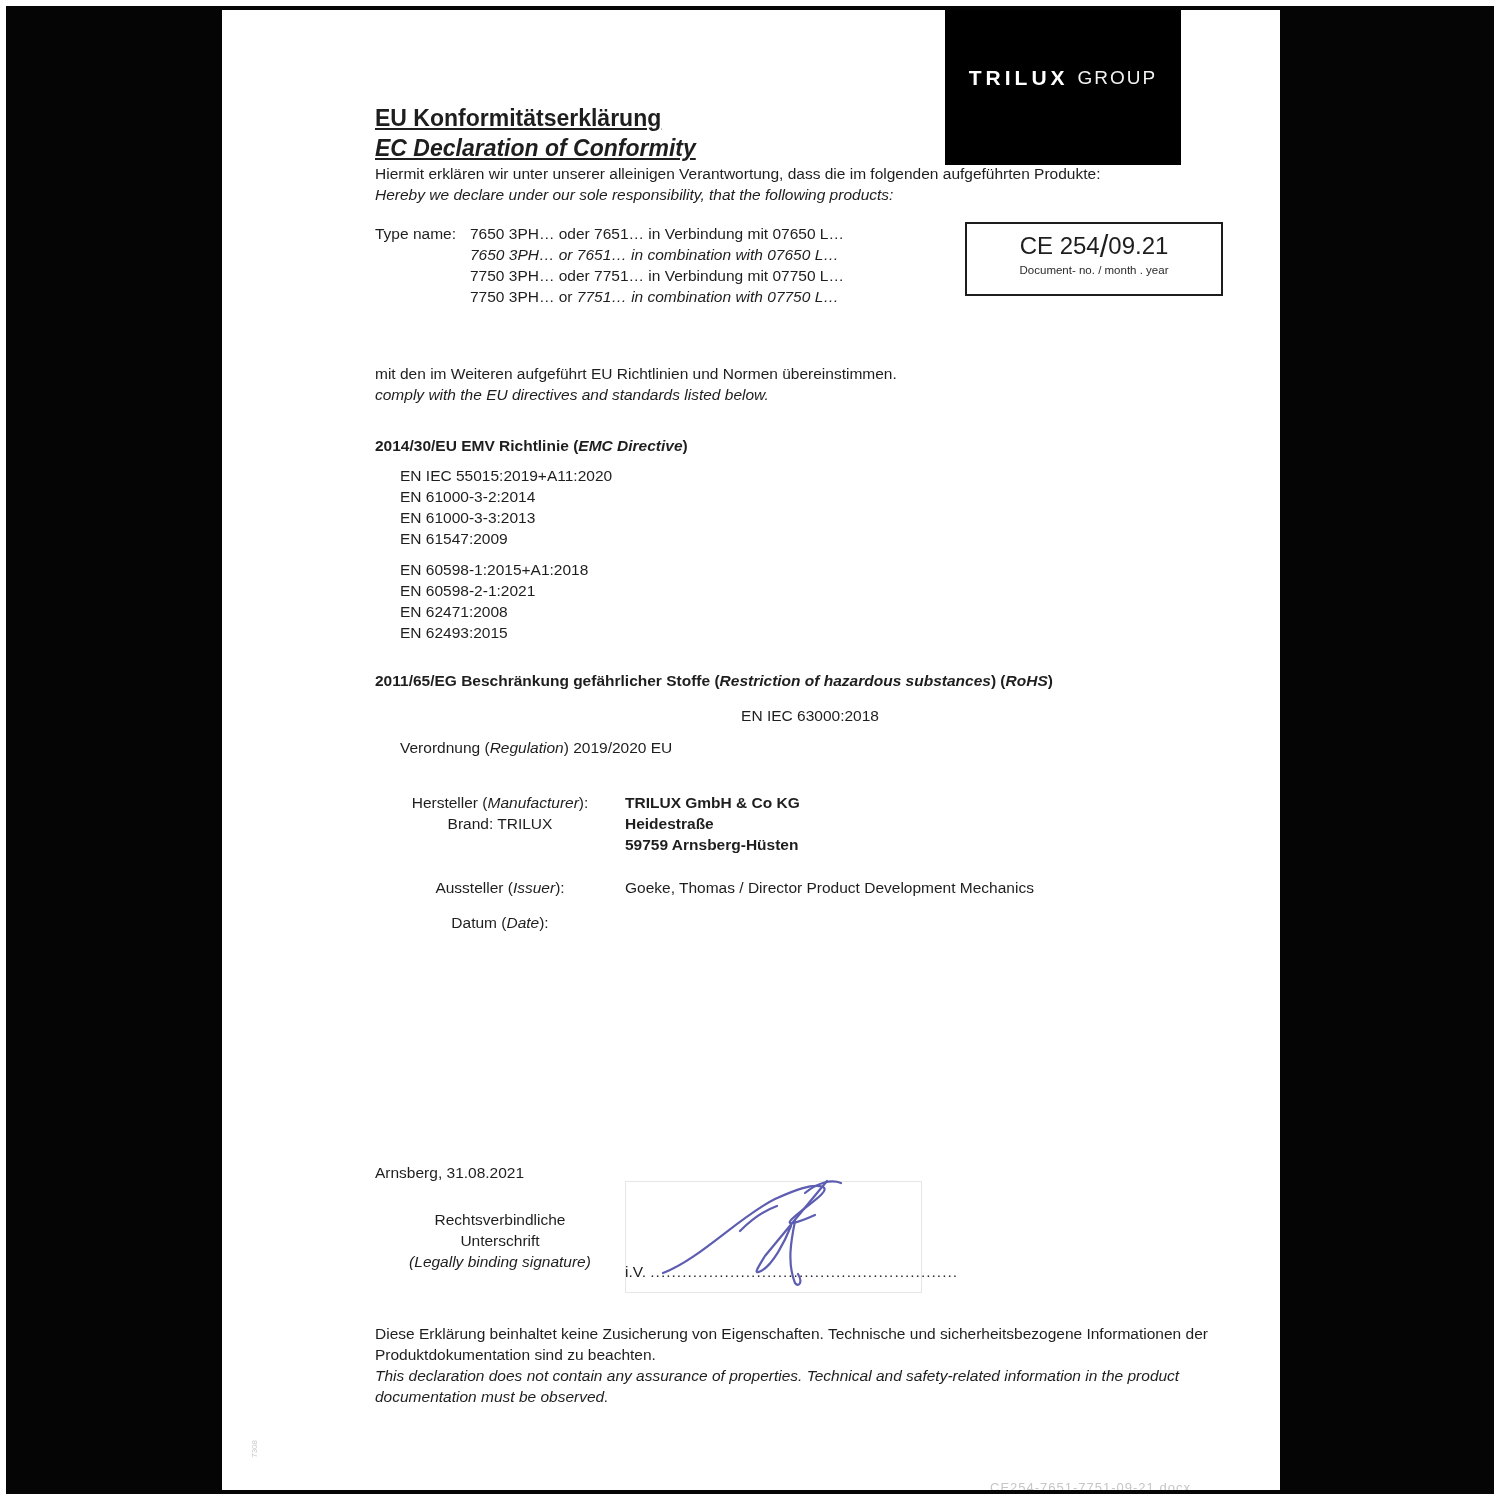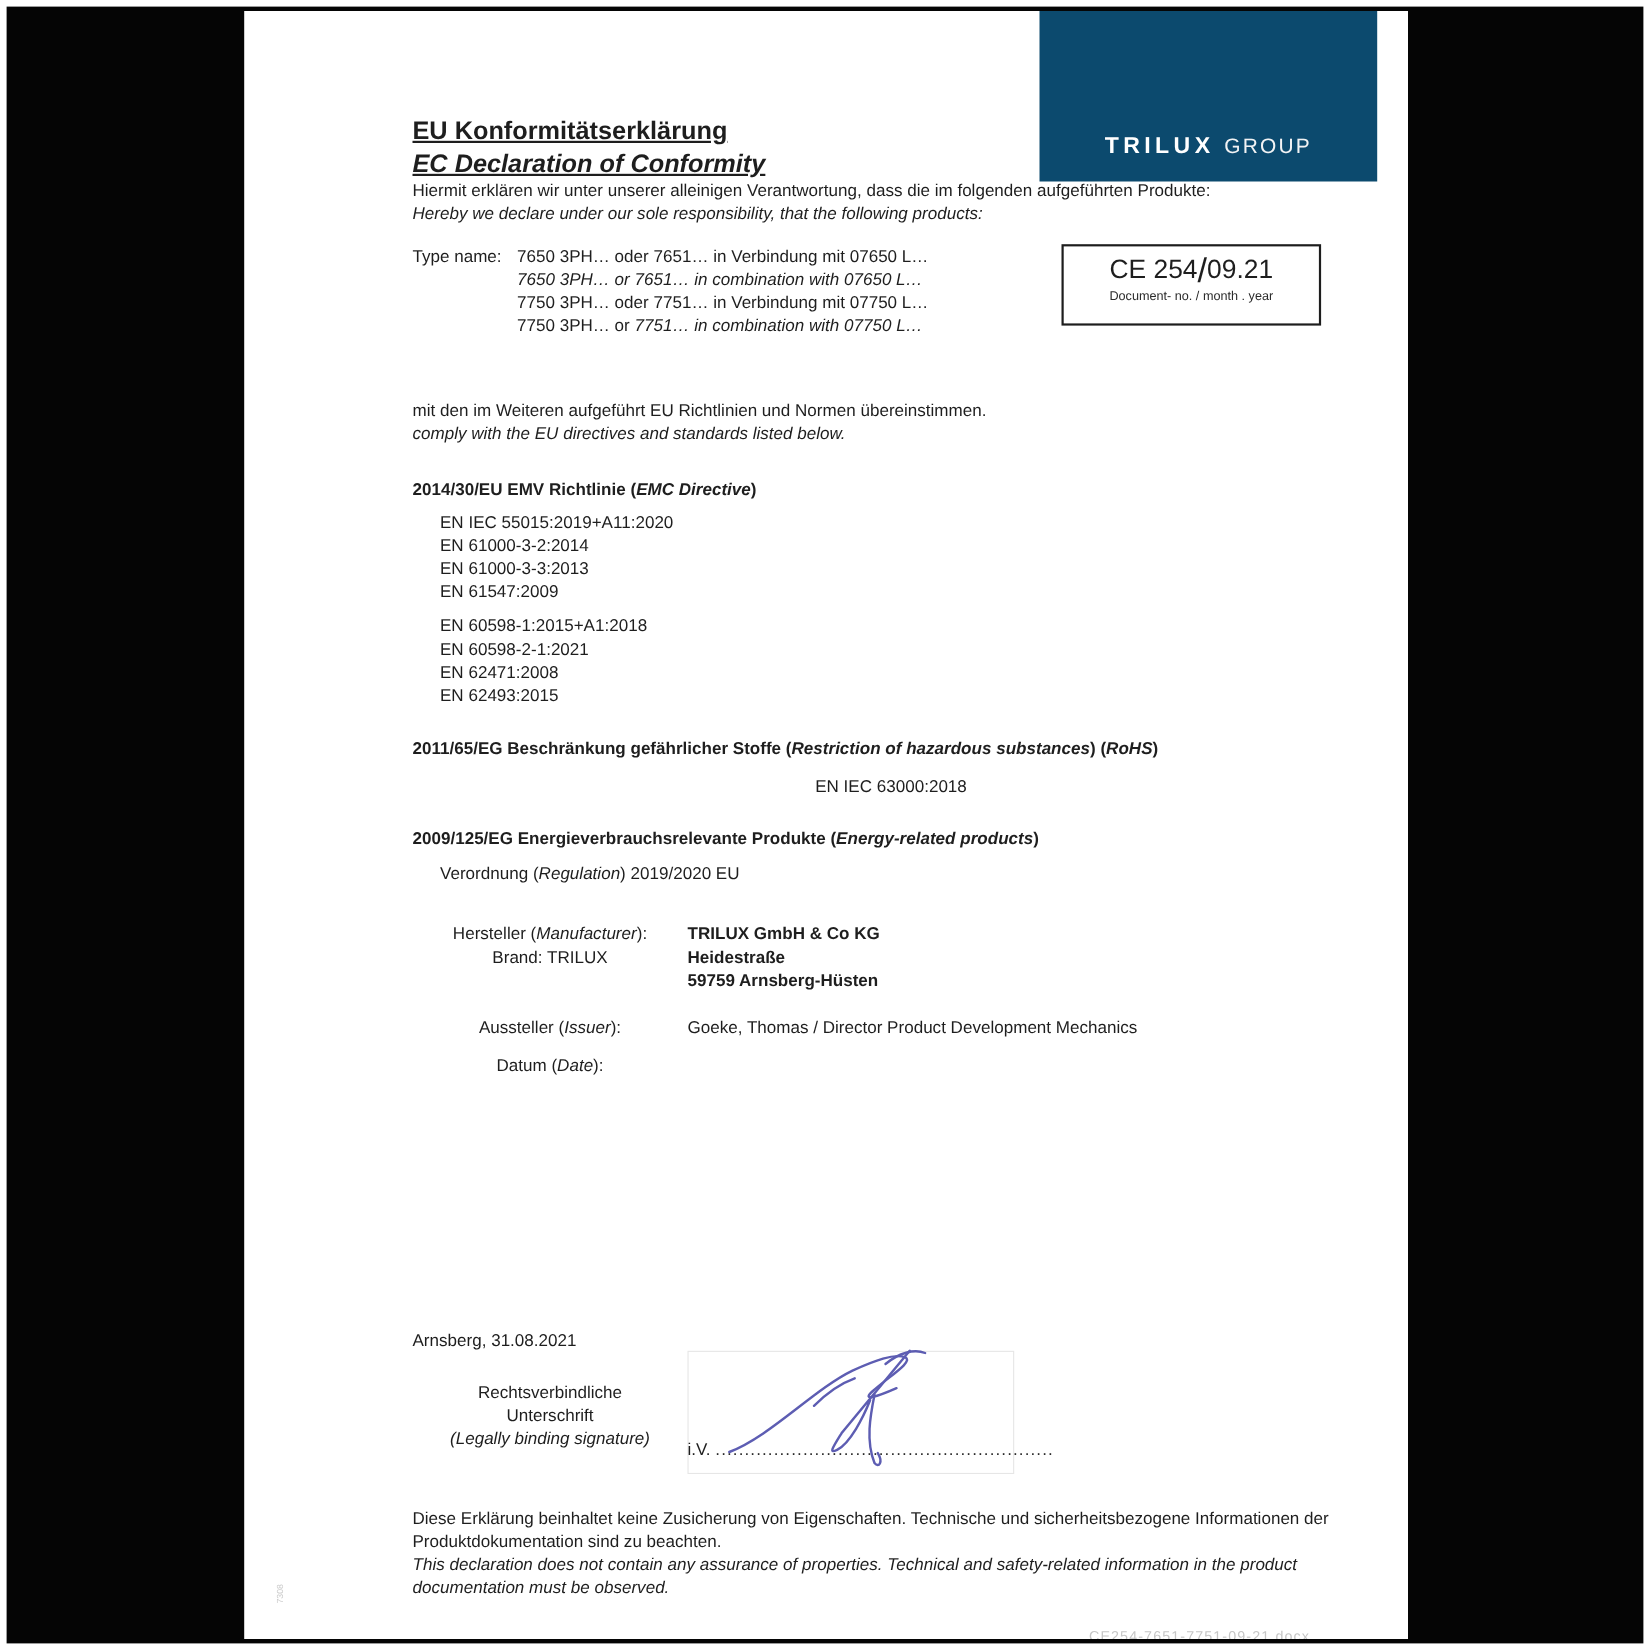--- a/index.html
+++ b/index.html
@@ -16,36 +16,36 @@
   }
   .page {
     position:absolute; left:222px; top:10px; width:1058px; height:1480px;
     background:#ffffff; overflow:hidden;
     color:#1e1e1e;
   }
   .content { display:flow-root; padding:0 60px 0 153px; font-size:15.5px; line-height:21px; }
 
   
   .logo-box {
-    position:absolute; left:723px; top:0; width:307px; height:155px;
-    background:#0c4a6e;
-    display:flex; align-items:flex-end; justify-content:center;
+    position:absolute; left:723px; top:0; width:236px; height:155px;
+    background:#000000;
+    display:flex; align-items:center; justify-content:center;
     padding-bottom:20px; box-sizing:border-box;
   }
   .logo-brand { color:#ffffff; font-weight:bold; font-size:21px; letter-spacing:4px; }
   .logo-group { color:#f2f3f4; font-weight:normal; font-size:19px; letter-spacing:2px; margin-left:9px; }
 
   
   .title-wrap { width:600px; text-align:left; margin-top:93px;text-decoration:underline; }
   .title-de { font-size:23px; font-weight:bold; line-height:30px; }
   .title-en { font-size:23px; font-weight:bold; font-style:italic; line-height:30px; }
 
   
   .ce-box {
-    position:absolute; left:743px; top:212px; width:236px; height:74px;
+    position:absolute; left:743px; top:212px; width:258px; height:74px;
     border:2px solid #1d1d1d; box-sizing:border-box; text-align:center;
   }
   .ce-num { font-size:24px; margin-top:8px; display:block; }
   .ce-slash { font-size:31px; line-height:20px; vertical-align:-3px; }
   .ce-caption { font-size:11.5px; color:#2a2a2a; margin-top:4px; display:block; }
 
   .it { font-style:italic; }
   .b { font-weight:bold; }
   .bi { font-weight:bold; font-style:italic; }
 
@@ -146,21 +146,20 @@
       <div>EN 60598-2-1:2021</div>
       <div>EN 62471:2008</div>
       <div>EN 62493:2015</div>
     </div>
 
     <div class="sec-h3"><span>2011/65/EG Beschränkung gefährlicher Stoffe (</span><span class="bi">Restriction of hazardous substances</span><span>) (</span><span class="bi">RoHS</span><span>)</span></div>
     <div class="std-list3">
       <div>EN IEC 63000:2018</div>
     </div>
 
-    <div class="sec-h4"><span>2009/125/EG Energieverbrauchsrelevante Produkte (</span><span class="bi">Energy-related products</span><span>)</span></div>
     <div class="regulation"><span>Verordnung (</span><span class="it">Regulation</span><span>) 2019/2020 EU</span></div>
 
     <div class="mfr-block">
       <div class="label-col">
         <div><span>Hersteller (</span><span class="it">Manufacturer</span><span>):</span></div>
         <div>Brand: TRILUX</div>
       </div>
       <div>
         <div class="b">TRILUX GmbH &amp; Co KG</div>
         <div class="b">Heidestraße</div>

